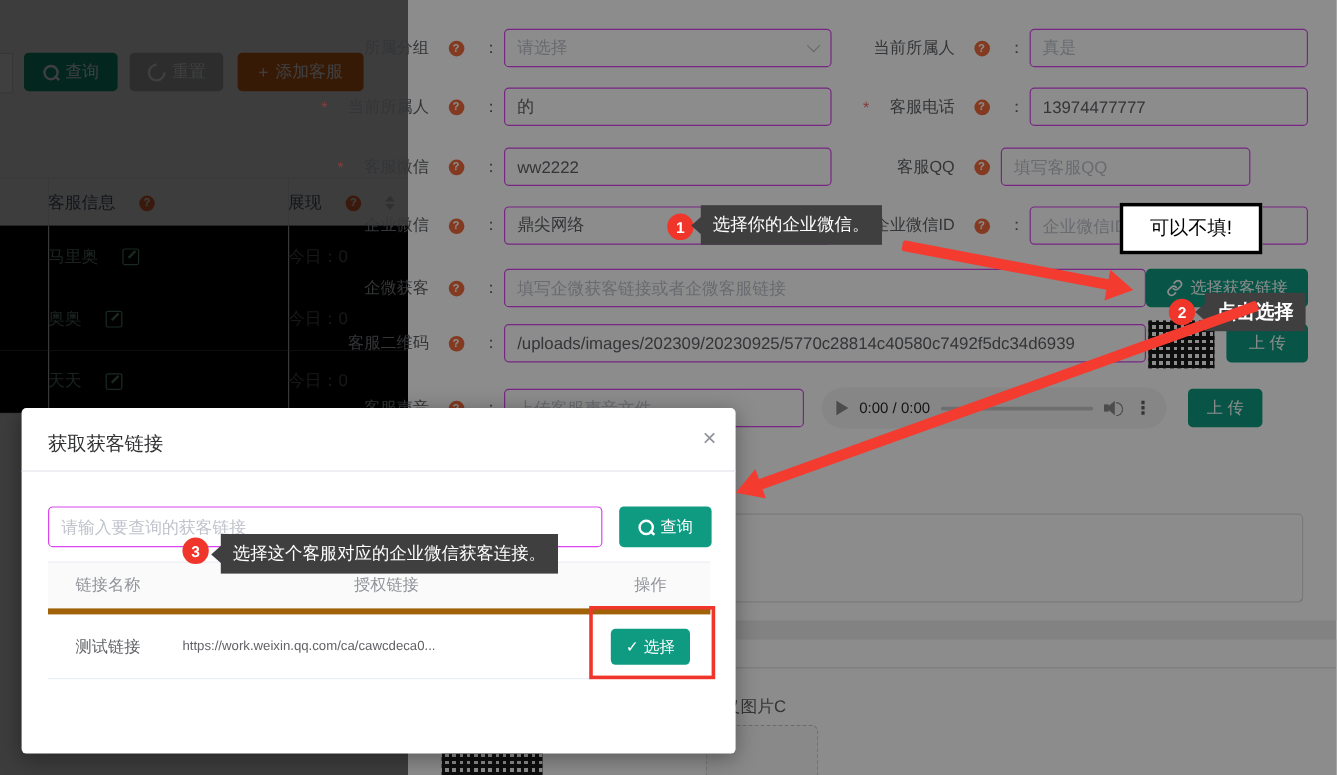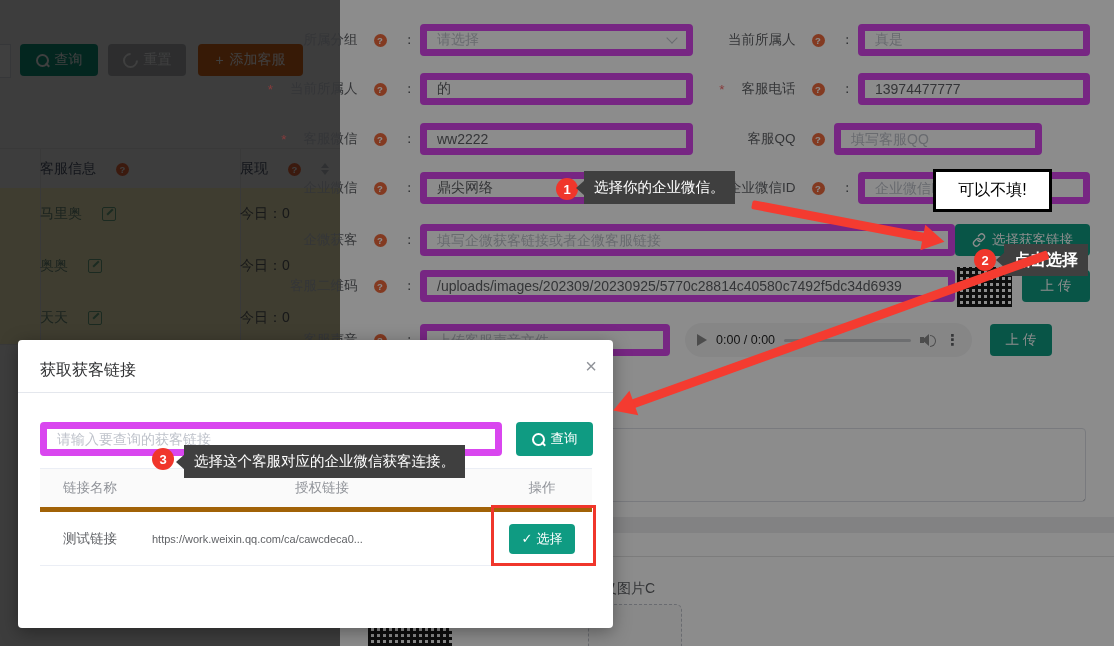--- a/index.html
+++ b/index.html
@@ -21,21 +21,21 @@
   .btn-gray{background:#b5b8bd;color:#fff}
   .btn-orange{background:#e06a1b;color:#fff}
   .b-search{left:20px;top:44px;width:78px}
   .b-reset{left:108px;top:44px;width:78px}
   .b-add{left:198px;top:44px;width:105px}
   .alertbar{left:0;top:108px;width:340px;height:26px;background:#fdf6ec;color:#d9532e;
             font-size:12.5px;line-height:26px;padding-left:6px;white-space:nowrap;overflow:hidden;box-sizing:border-box}
   .btable{left:0;top:148px;width:340px}
   .bt-head{position:absolute;left:0;top:0;width:340px;height:40px;background:#f8f8f9;
            border-top:1px solid #e8e8e8;border-bottom:1px solid #e8e8e8;color:#515a6e}
-  .bt-row{position:absolute;left:0;width:340px;height:52px;border-bottom:1px solid #e8e8e8;background:#fef9c3}
+  .bt-row{position:absolute;left:0;width:340px;height:52px;border-bottom:1px solid #e8e8e8;background:#000000}
   .vline{position:absolute;top:0;bottom:0;width:1px;background:#e8e8e8}
   .cell{position:absolute;top:0;height:100%;display:flex;align-items:center;justify-content:flex-start;gap:20px}.c1{left:40px;width:200px}.c2{left:240px;width:100px}
   .name-txt{color:#6f8f7d}
   
   .icon-search{width:9px;height:9px;border:2px solid #fff;border-radius:50%;position:relative;display:inline-block}
   .icon-search::after{content:"";position:absolute;left:7px;top:8px;width:5px;height:2px;background:#fff;transform:rotate(45deg)}
   .icon-refresh{width:11px;height:11px;border:2px solid #fff;border-radius:50%;border-top-color:transparent;display:inline-block;transform:rotate(45deg)}
   .help{display:inline-flex;width:13px;height:13px;border-radius:50%;background:#ef6a3d;color:#fff;
         font-size:9.5px;font-weight:bold;align-items:center;justify-content:center;flex:none}
   .icon-edit{width:12px;height:12px;border:1.5px solid #6fae87;border-radius:2px;position:relative;display:inline-block}
@@ -53,21 +53,21 @@
   .vol .vwave{position:absolute;left:10px;top:2px;width:5px;height:10px;border:1.6px solid #8b8b8b;
               border-left:none;border-radius:0 8px 8px 0}
   .kebab{color:#606266;font-weight:bold;font-size:15px;letter-spacing:0}
   .qr{background-color:#fff;background-image:
        repeating-linear-gradient(0deg,#1a1a1a 0 3px,transparent 3px 6px),
        repeating-linear-gradient(90deg,#1a1a1a 0 3px,#fff 3px 6px)}
   
   .flabel{position:absolute;height:32px;display:flex;align-items:center;justify-content:flex-end;gap:16px;
           font-size:13.5px;color:#606266;white-space:nowrap}
   .req{color:#f56c6c;margin-right:1px}
-  .finput{position:absolute;height:32px;border:7px solid #d946ef;border-radius:4px;background:#fff;
+  .finput{position:absolute;height:32px;border:1px solid #d946ef;border-radius:4px;background:#fff;
           box-sizing:border-box;display:flex;align-items:center;padding:0 10px;font-size:14px;color:#606266;overflow:hidden;white-space:nowrap}
   .finput input{border:none;outline:none;width:100%;font:inherit;color:inherit;background:transparent;padding:0}
   .finput input::placeholder{color:#bfc3cb}
   .ph{color:#bfc3cb}
   .selwrap{justify-content:space-between}
   .fbtn{position:absolute;height:32px;display:flex;align-items:center;justify-content:center;gap:6px;
         background:#0f9b82;color:#fff;border-radius:4px;font-size:13.5px;cursor:pointer}
   .player{position:absolute;height:34px;background:#f4f4f5;border-radius:17px;display:flex;align-items:center;
           gap:9px;padding:0 12px;box-sizing:border-box}
   .player .time{font-size:12.5px;color:#262626;white-space:nowrap}

